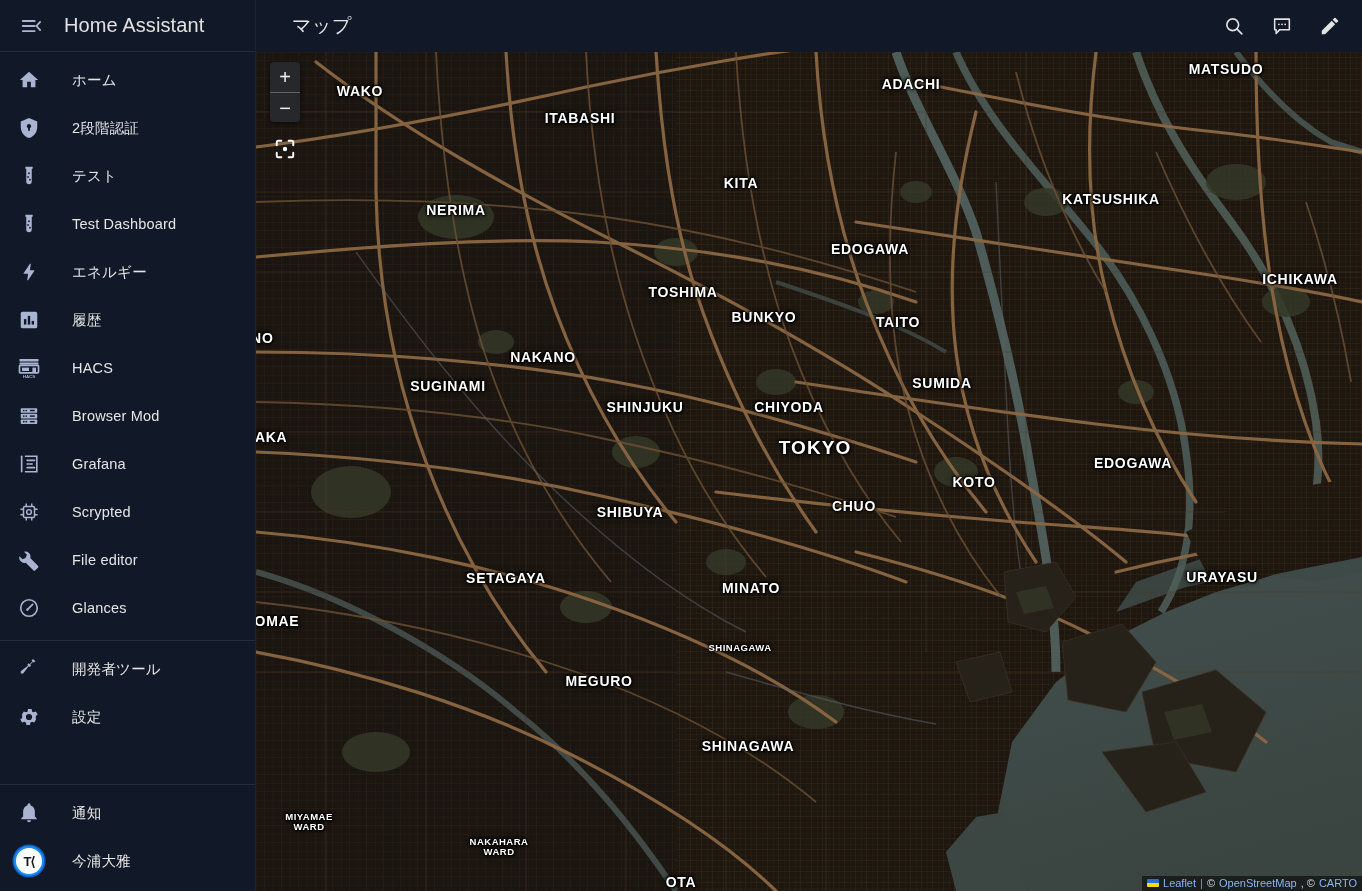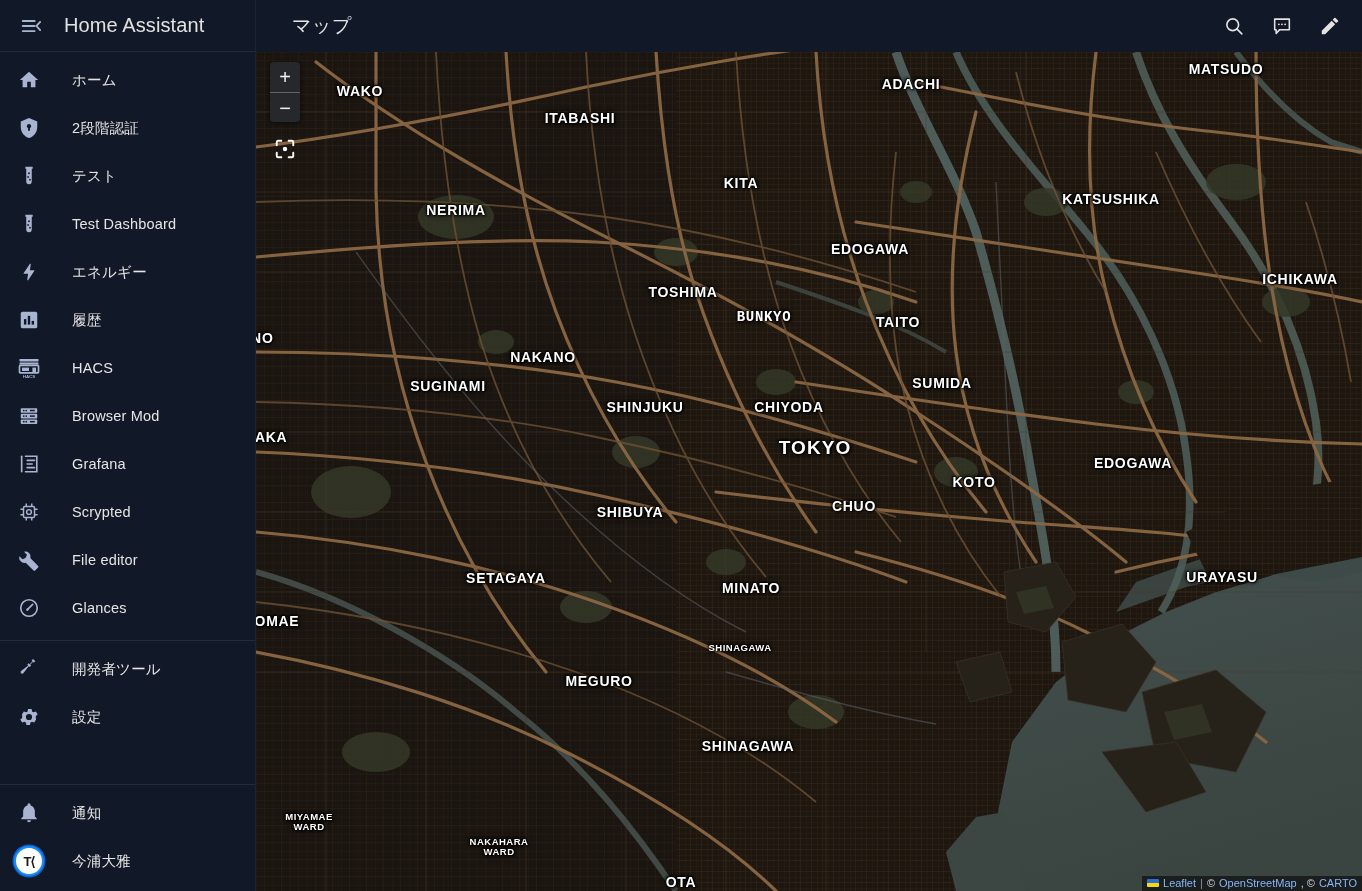--- a/index.html
+++ b/index.html
@@ -536,21 +536,21 @@
           <div class="place s-big" style="left: 104px; top: 39px;">WAKO</div>
           <div class="place s-big" style="left: 324px; top: 66px;">ITABASHI</div>
           <div class="place s-big" style="left: 655px; top: 32px;">ADACHI</div>
           <div class="place s-big" style="left: 970px; top: 17px;">MATSUDO</div>
           <div class="place s-big" style="left: 485px; top: 131px;">KITA</div>
           <div class="place s-big" style="left: 855px; top: 147px;">KATSUSHIKA</div>
           <div class="place s-big" style="left: 200px; top: 158px;">NERIMA</div>
           <div class="place s-big" style="left: 614px; top: 197px;">EDOGAWA</div>
           <div class="place s-big" style="left: 1044px; top: 227px;">ICHIKAWA</div>
           <div class="place s-big" style="left: 427px; top: 240px;">TOSHIMA</div>
-          <div class="place s-big" style="left: 508px; top: 265px; font-family: Liberation Mono, monospace;">BUNKYO</div>
+          <div class="place s-big" style="left: 508px; top: 265px;">BUNKYO</div>
           <div class="place s-big" style="left: 642px; top: 270px;">TAITO</div>
           <div class="place s-big" style="left: 4px; top: 286px;">INO</div>
           <div class="place s-big" style="left: 287px; top: 305px;">NAKANO</div>
           <div class="place s-big" style="left: 686px; top: 331px;">SUMIDA</div>
           <div class="place s-big" style="left: 192px; top: 334px;">SUGINAMI</div>
           <div class="place s-big" style="left: 389px; top: 355px;">SHINJUKU</div>
           <div class="place s-big" style="left: 533px; top: 355px;">CHIYODA</div>
           <div class="place s-big" style="left: 11px; top: 385px;">TAKA</div>
           <div class="place s-major" style="left: 559px; top: 396px;">TOKYO</div>
           <div class="place s-big" style="left: 877px; top: 411px;">EDOGAWA</div>

